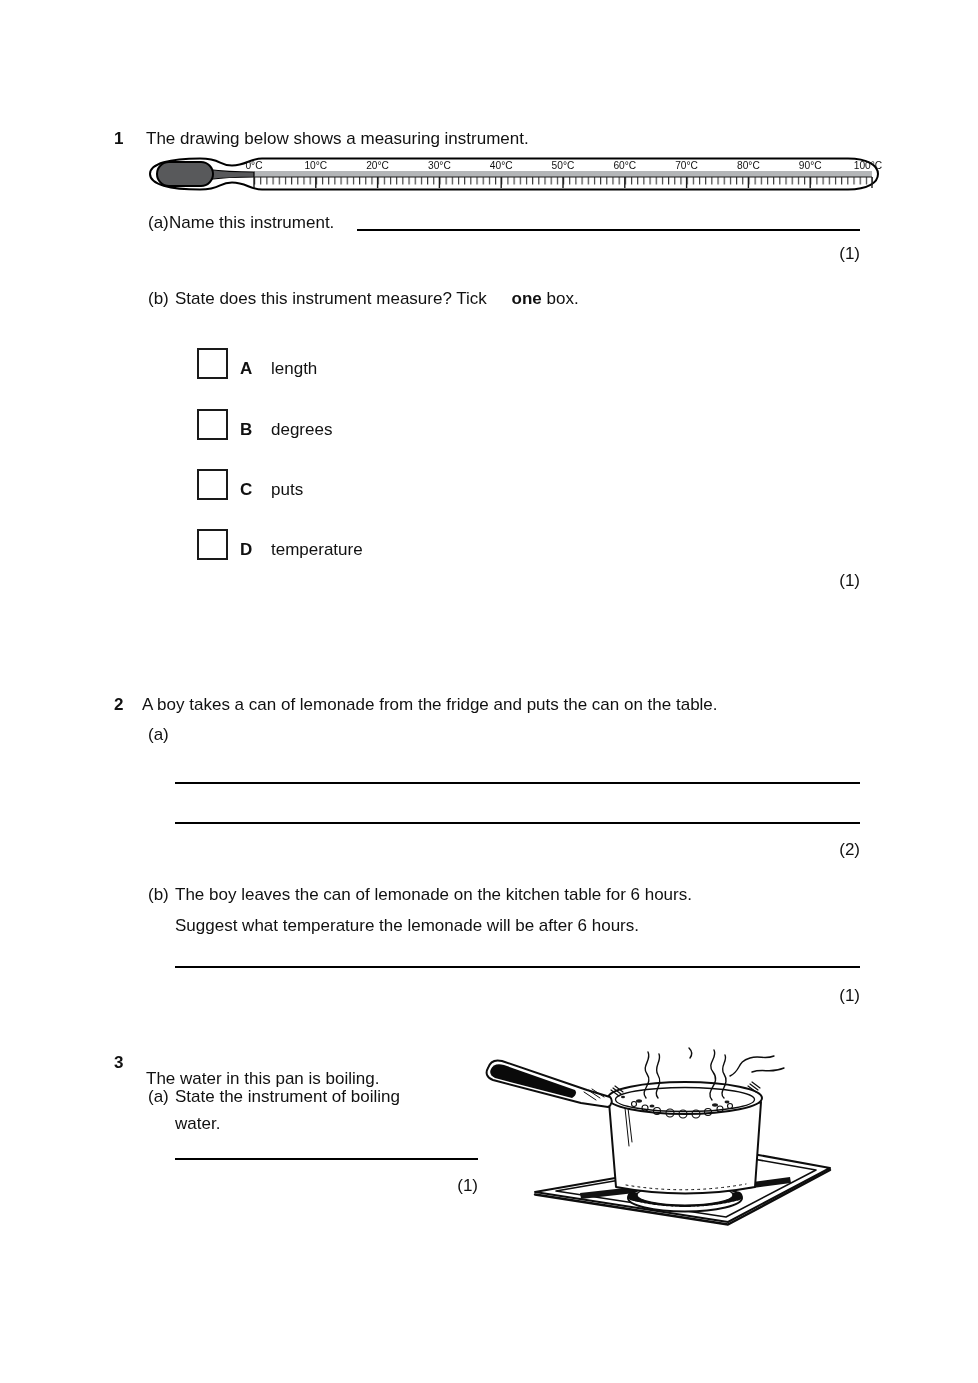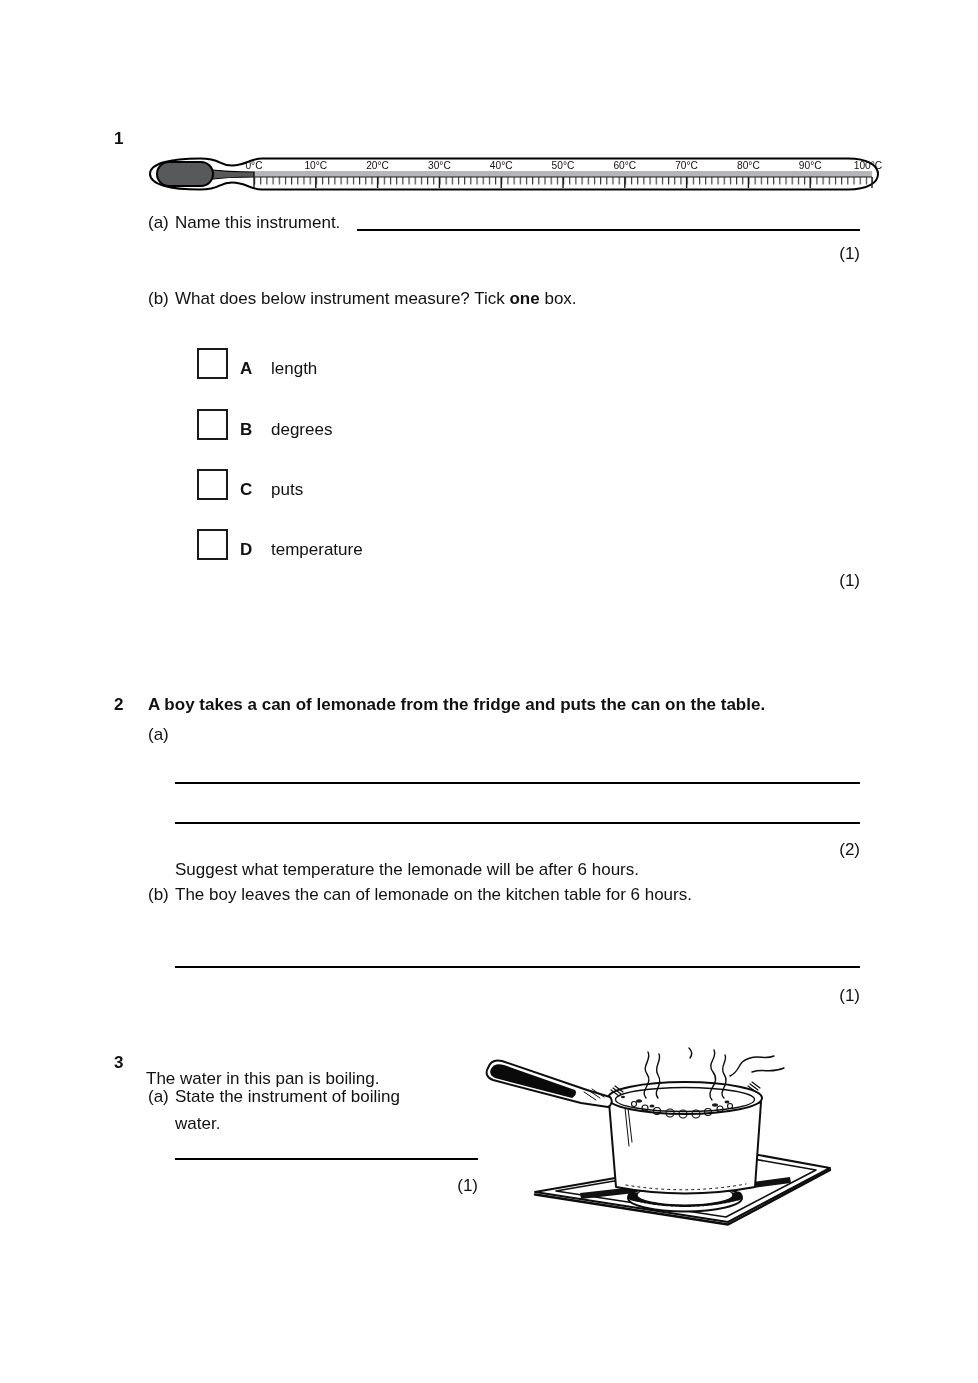--- a/index.html
+++ b/index.html
@@ -3,36 +3,37 @@
 <meta charset="utf-8">
 <style>
   html,body{margin:0;padding:0;background:#fff;}
   #page{
     position:relative;width:978px;height:1383px;background:#ffffff;
     font-family:"Liberation Sans", sans-serif;font-size:17px;color:#111;
     overflow:hidden;
   }
   .abs{position:absolute;}
   .qnum{font-weight:bold;}
-  .bold{font-weight:bold;}
+  .bold{font-weight:bold;margin-left:20px;}
   .mark{width:44px;text-align:right;}
   .ansline{border-top:2px solid #000;height:0;}
   .opt-row{display:flex;align-items:flex-end;}
   .opt-box{width:27px;height:27px;border:2px solid #1a1a1a;background:#fff;}
   .opt-letter{font-weight:bold;margin-left:12px;width:31px;line-height:20px;}
   .opt-label{line-height:20px;margin-top:28px;}
   .wrapblock{line-height:27px;}
   svg text{font-family:"Liberation Sans", sans-serif;}
 </style>
 </head>
 <body>
 
 <div id="page">
 
   <div class="abs qnum" style="left:114px;top:129px;">1</div>
+  <div class="abs" style="left:146px;top:129px;">The drawing below shows a measuring instrument.</div>
 
   <svg class="abs" style="left:142px;top:152px;" width="740" height="44" viewBox="0 0 740 43">
     <defs>
       <pattern id="minorticks" x="112" y="24.5" width="6.18" height="7.5" patternUnits="userSpaceOnUse">
         <line x1="0.6" y1="0" x2="0.6" y2="7.5" stroke="#1a1a1a" stroke-width="1"></line>
       </pattern>
     </defs>
 
     <path d="M120,6 C108,6 104,13 90,13 C76,13 80,6 58,6 C28,6 8,11 8,21.5 C8,32 28,37 58,37 C80,37 76,30 90,30 C104,30 108,37 120,37 L706,37 C726,37 736,30 736,21.5 C736,13 726,6 706,6 Z" fill="#ffffff" stroke="#000" stroke-width="2"></path>
 
@@ -65,26 +66,26 @@
       <text x="421" y="16">50°C</text>
       <text x="482.8" y="16">60°C</text>
       <text x="544.6" y="16">70°C</text>
       <text x="606.4" y="16">80°C</text>
       <text x="668.2" y="16">90°C</text>
       <text x="726" y="16">100°C</text>
     </g>
   </svg>
 
   <div class="abs" style="left:148px;top:213px;">(a)</div>
-  <div class="abs" style="left:175px;top:213px;">Name this instrument.</div>
+  <div class="abs" style="left:169px;top:213px;">Name this instrument.</div>
   <div class="abs ansline" style="left:357px;top:229px;width:503px;"></div>
   <div class="abs mark" style="left:816px;top:244px;">(1)</div>
 
   <div class="abs" style="left:148px;top:289px;">(b)</div>
-  <div class="abs" style="left:175px;top:289px;"><span>What does below instrument measure? Tick </span><span class="bold">one</span><span> box.</span></div>
+  <div class="abs" style="left:175px;top:289px;"><span>State does this instrument measure? Tick </span><span class="bold">one</span><span> box.</span></div>
 
   <div class="abs opt-row" style="left:197px;top:331px;">
     <div class="opt-box"></div>
     <span class="opt-letter">A</span>
     <span class="opt-label">length</span>
   </div>
   <div class="abs opt-row" style="left:197px;top:392px;">
     <div class="opt-box"></div>
     <span class="opt-letter">B</span>
     <span class="opt-label">degrees</span>
@@ -96,31 +97,31 @@
   </div>
   <div class="abs opt-row" style="left:197px;top:512px;">
     <div class="opt-box"></div>
     <span class="opt-letter">D</span>
     <span class="opt-label">temperature</span>
   </div>
 
   <div class="abs mark" style="left:816px;top:571px;">(1)</div>
 
   <div class="abs qnum" style="left:114px;top:695px;">2</div>
-  <div class="abs" style="left:148px;top:695px;font-weight:bold;">A boy takes a can of lemonade from the fridge and puts the can on the table.</div>
+  <div class="abs" style="left:142px;top:695px;">A boy takes a can of lemonade from the fridge and puts the can on the table.</div>
 
   <div class="abs" style="left:148px;top:725px;">(a)</div>
 
   <div class="abs ansline" style="left:175px;top:782px;width:685px;"></div>
   <div class="abs ansline" style="left:175px;top:822px;width:685px;"></div>
   <div class="abs mark" style="left:816px;top:840px;">(2)</div>
 
   <div class="abs" style="left:148px;top:885px;">(b)</div>
   <div class="abs" style="left:175px;top:885px;">The boy leaves the can of lemonade on the kitchen table for 6 hours.</div>
-  <div class="abs" style="left:175px;top:860px;">Suggest what temperature the lemonade will be after 6 hours.</div>
+  <div class="abs" style="left:175px;top:916px;">Suggest what temperature the lemonade will be after 6 hours.</div>
 
   <div class="abs ansline" style="left:175px;top:966px;width:685px;"></div>
   <div class="abs mark" style="left:816px;top:986px;">(1)</div>
 
   <div class="abs qnum" style="left:114px;top:1053px;">3</div>
   <div class="abs" style="left:146px;top:1053px;margin-top:16px;">The water in this pan is boiling.</div>
 
   <div class="abs wrapblock" style="left:148px;top:1083px;">(a)</div>
   <div class="abs wrapblock" style="left:175px;top:1083px;width:262px;">State the instrument of boiling water.</div>
 

